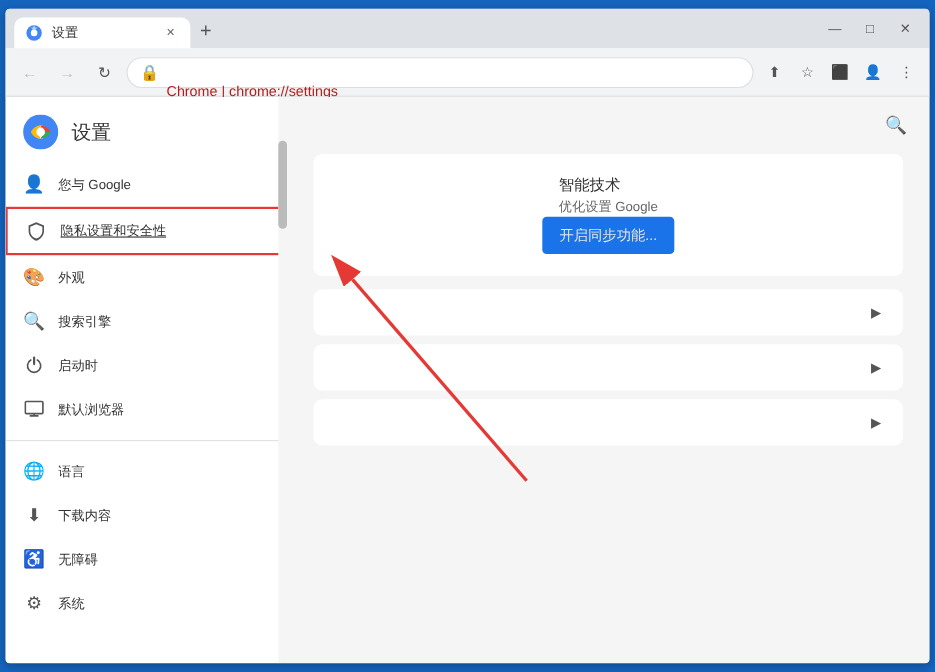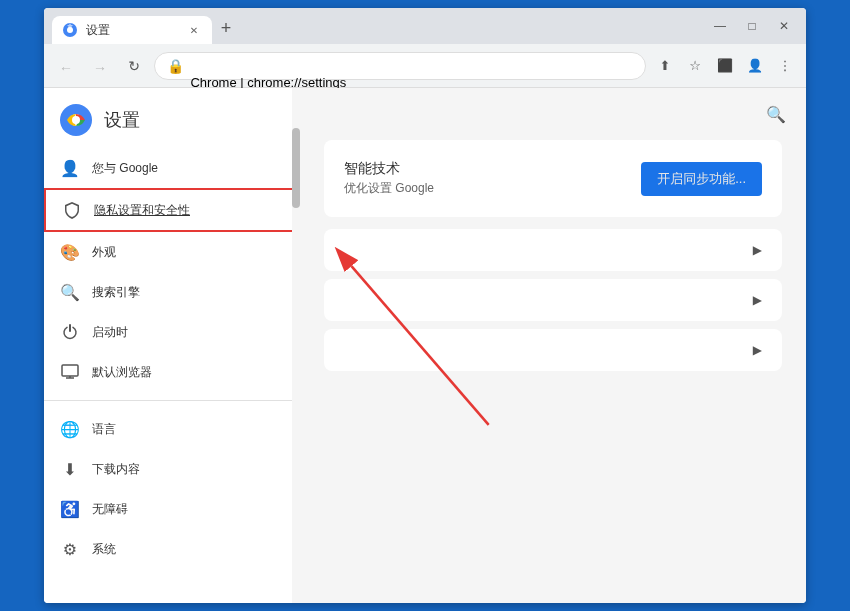--- a/index.html
+++ b/index.html
@@ -6,21 +6,21 @@
     body {
       width: 850px;
       height: 611px;
       background: #1565C0;
       font-family: 'Microsoft YaHei', 'PingFang SC', sans-serif;
       overflow: hidden;
     }
 
     
     .window {
-      width: 762px;
+      width: 840px;
       height: 595px;
       margin: 8px auto;
       background: #fff;
       border-radius: 4px;
       overflow: hidden;
       display: flex;
       flex-direction: column;
       box-shadow: 0 2px 10px rgba(0,0,0,0.3);
     }
 
@@ -127,21 +127,21 @@
       display: flex;
       align-items: center;
       gap: 6px;
     }
     .address-icon {
       color: #4CAF50;
       font-size: 14px;
     }
     .address-text {
       font-size: 13px;
-      color: #000000;
+      color: #b91c1c;
       margin-top: 33px;
     }
     .address-right {
       display: flex;
       align-items: center;
       gap: 4px;
     }
     .addr-action {
       width: 26px;
       height: 26px;
@@ -271,20 +271,21 @@
 
     
     .sync-card {
       background: #fff;
       border-radius: 8px;
       padding: 20px;
       margin-bottom: 12px;
       display: flex;
       align-items: center;
       justify-content: flex-start;
+      flex-direction: column;
     }
     .sync-text {
       flex: 1;
     }
     .sync-title {
       font-size: 14px;
       color: #333;
       margin-bottom: 2px;
     }
     .sync-sub {

